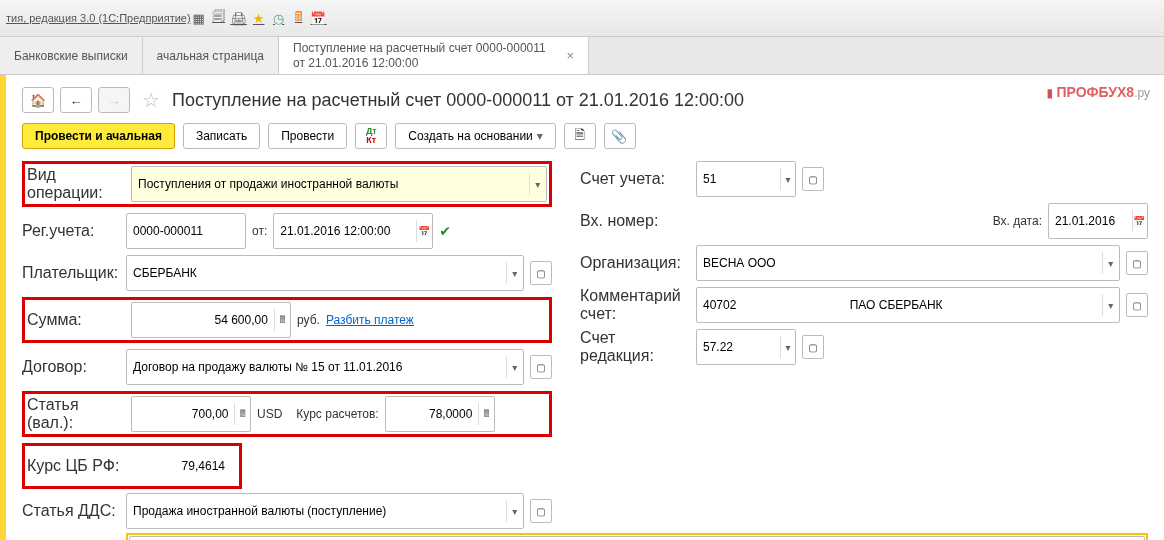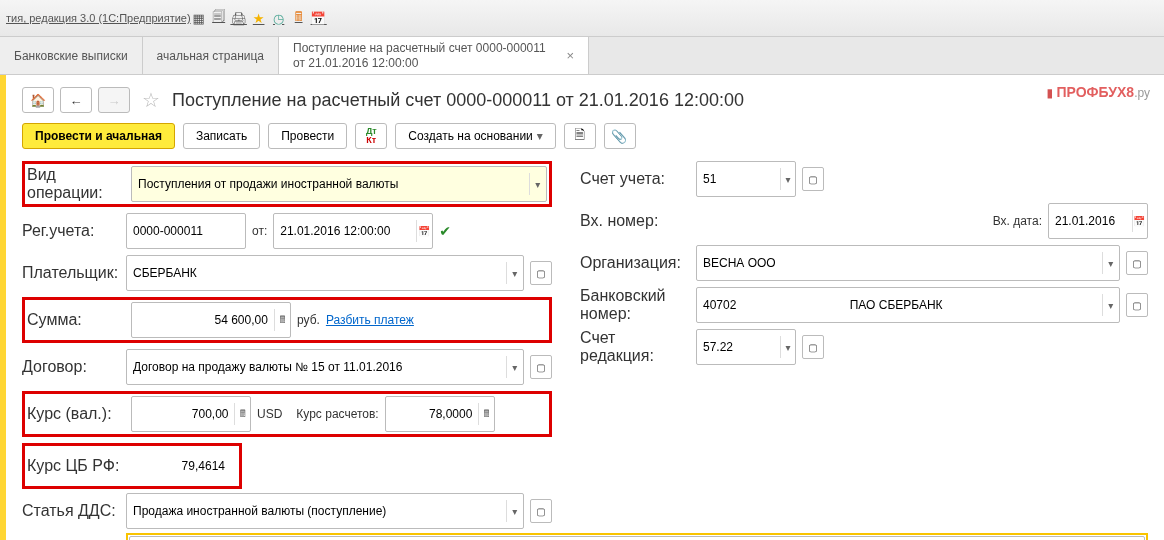--- a/index.html
+++ b/index.html
@@ -267,21 +267,21 @@
         <span class="form-label">Договор:</span>
         <div class="input-wrap" style="flex:1">
           <input value="Договор на продажу валюты № 15 от 11.01.2016" style="">
           <span class="mini-btn">▾</span>
         </div>
         <span class="ext-btn">▢</span>
       </div>
 
       <div class="highlight-red">
         <div class="form-row">
-          <span class="form-label">Курс (вал.):</span>
+          <span class="form-label">Статья (вал.):</span>
           <div class="input-wrap text-right" style="width:120px">
             <input value="700,00" style="">
             <span class="mini-btn">🖩</span>
           </div>
           <span>USD</span>
           <span style="margin-left:8px">Курс расчетов:</span>
           <div class="input-wrap text-right" style="width:110px">
             <input value="78,0000" style="">
             <span class="mini-btn">🖩</span>
           </div>
@@ -322,21 +322,21 @@
       <div class="form-row">
         <span class="form-label-r">Организация:</span>
         <div class="input-wrap" style="flex:1">
           <input value="ВЕСНА ООО" style="">
           <span class="mini-btn">▾</span>
         </div>
         <span class="ext-btn">▢</span>
       </div>
 
       <div class="form-row">
-        <span class="form-label-r">Банковский номер:</span>
+        <span class="form-label-r">Комментарий счет:</span>
         <div class="input-wrap" style="flex:1">
           <input value="40702                                  ПАО СБЕРБАНК" style="">
           <span class="mini-btn">▾</span>
         </div>
         <span class="ext-btn">▢</span>
       </div>
 
       <div class="form-row">
         <span class="form-label-r">Счет редакция:</span>
         <div class="input-wrap" style="width:100px">

